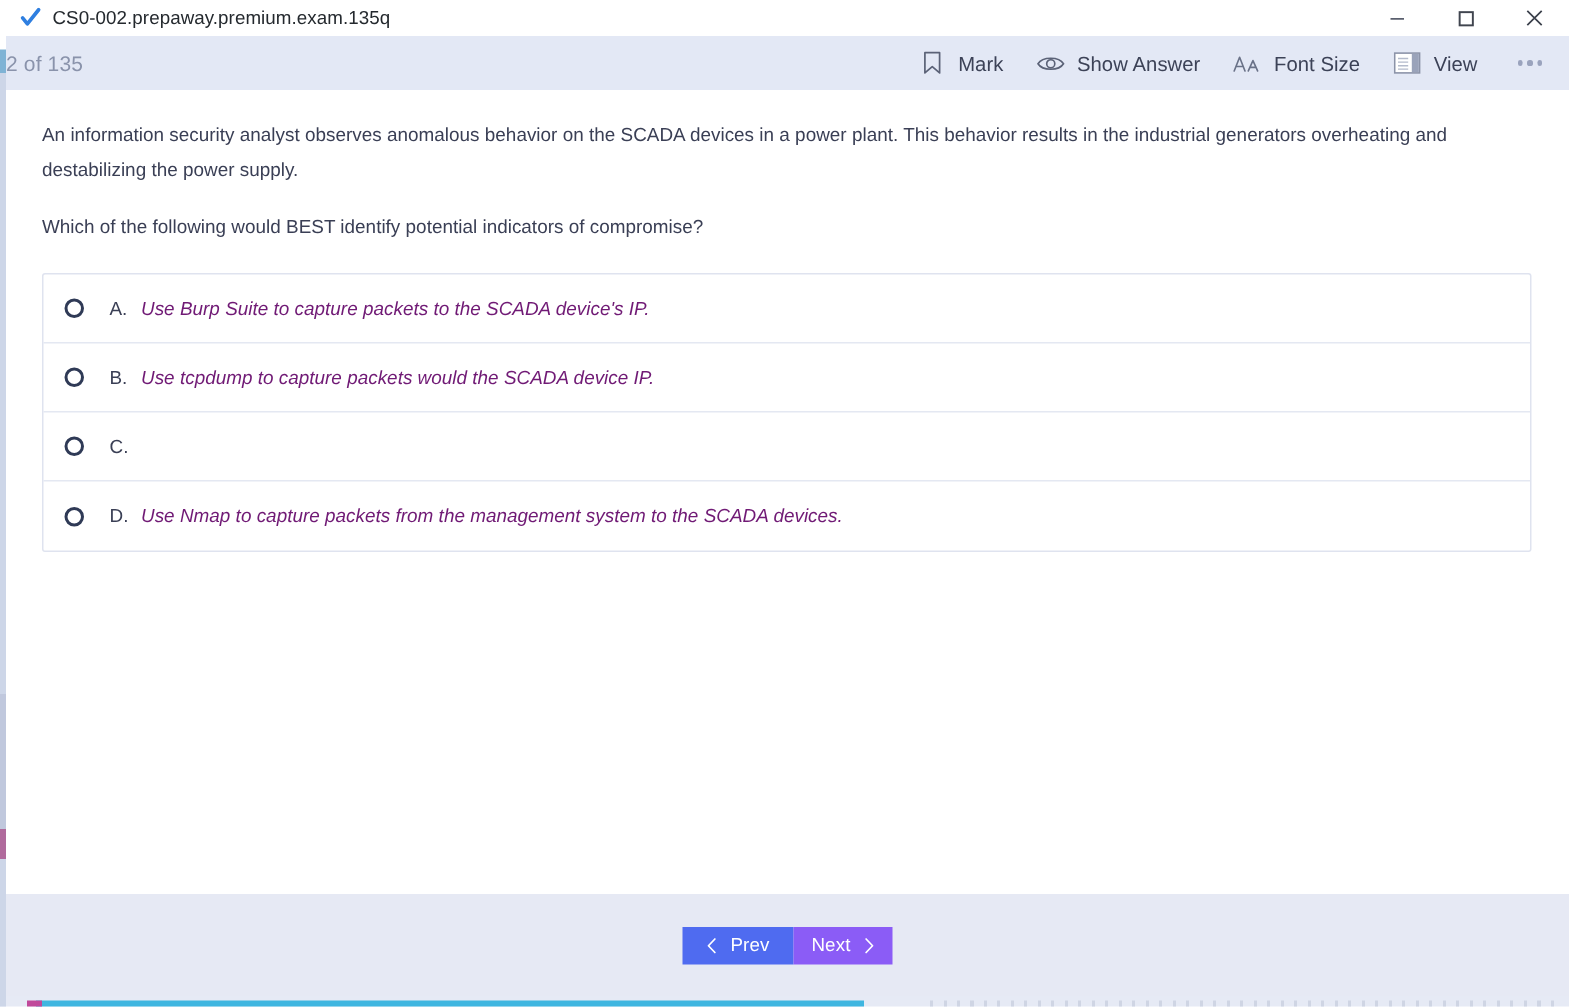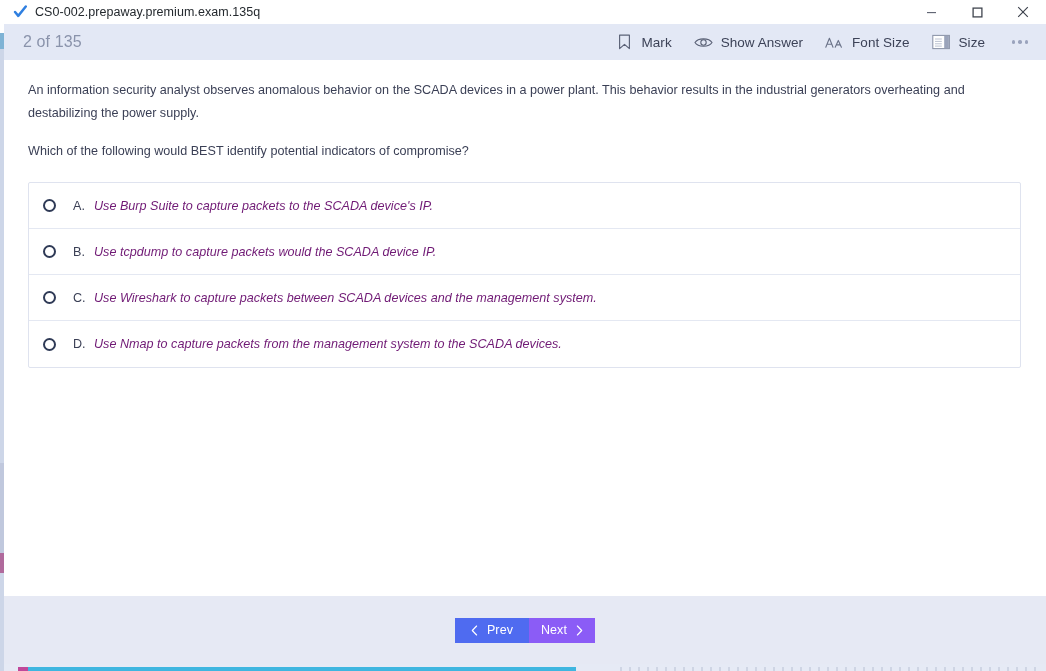--- a/index.html
+++ b/index.html
@@ -152,23 +152,22 @@
   
   #toolbar {
     height: 36px;
     background: #e3e8f5;
     display: flex;
     align-items: center;
     flex: 0 0 auto;
     padding: 0 6px 0 0;
   }
   #question-counter {
-    font-size: 16px;
+    font-size: 14px;
     color: #8a93ab;
-    padding-left: 19px;
     white-space: nowrap;
     letter-spacing: 0.1px;
   }
   #toolbar-spacer { flex: 1 1 auto; }
   .tool-btn {
     display: flex;
     align-items: center;
     height: 36px;
     padding: 12px 11px;
     background: transparent;
@@ -385,21 +384,21 @@
     </button>
 
     <button class="tool-btn">
       <span class="tb-icon">
         <svg width="19" height="16" viewBox="0 0 19 16">
           <rect x="0.8" y="1.4" width="16.6" height="13.2" fill="#ffffff" stroke="#8b93a8" stroke-width="1.05"></rect>
           <rect x="12.2" y="1.9" width="4.7" height="12.2" fill="#9aa3ba"></rect>
           <path d="M3.0 5.0 H9.8 M3.0 7.4 H9.8 M3.0 9.8 H9.8 M3.0 12.1 H9.8" stroke="#b4bbcc" stroke-width="0.9" fill="none"></path>
         </svg>
       </span>
-      <span class="tb-label">Size</span>
+      <span class="tb-label">View</span>
     </button>
 
     <button id="more-btn">
       <span class="dot3">
           <i></i>
           <i></i>
           <i></i>
         </span>
     </button>
   </div>
@@ -415,21 +414,20 @@
         <span class="ans-text">Use Burp Suite to capture packets to the SCADA device's IP.</span>
       </div>
       <div class="answer-row">
         <span class="radio"></span>
         <span class="ans-letter">B.</span>
         <span class="ans-text">Use tcpdump to capture packets would the SCADA device IP.</span>
       </div>
       <div class="answer-row">
         <span class="radio"></span>
         <span class="ans-letter">C.</span>
-        <span class="ans-text">Use Wireshark to capture packets between SCADA devices and the management system.</span>
       </div>
       <div class="answer-row">
         <span class="radio"></span>
         <span class="ans-letter">D.</span>
         <span class="ans-text">Use Nmap to capture packets from the management system to the SCADA devices.</span>
       </div>
     </div>
   </div>
 
   <div id="footer">

